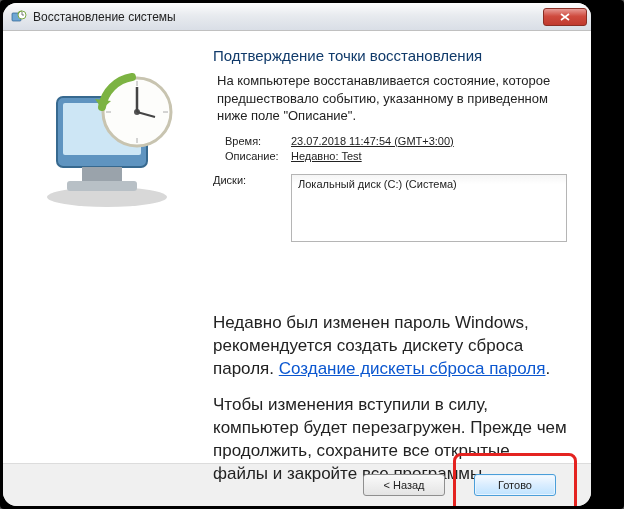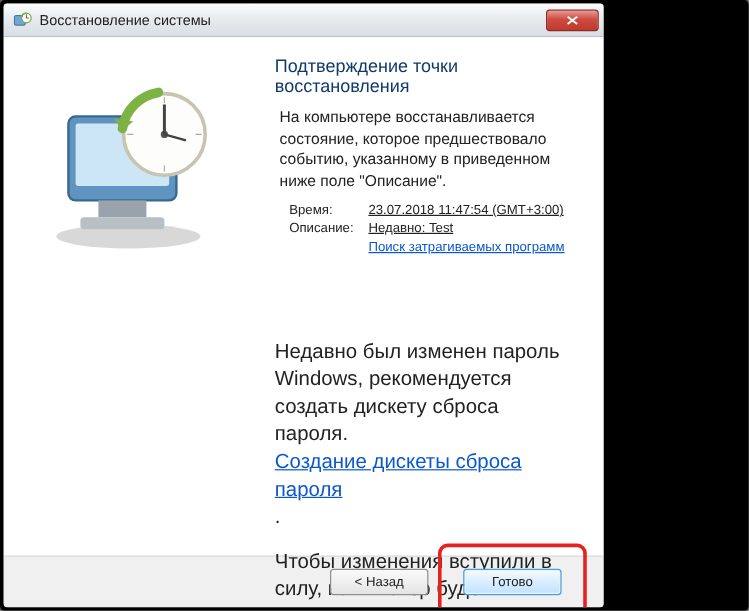--- a/index.html
+++ b/index.html
@@ -1,23 +1,23 @@
 <!DOCTYPE html>
 <html><head>
 <meta charset="utf-8">
 <style>
 * { box-sizing: border-box; margin: 0; padding: 0; font-family: "Segoe UI", Tahoma, sans-serif; }
 body { background: #5a5a5a; width: 624px; height: 509px; overflow: hidden; }
 .outer { background: #000; padding: 3px; width: 624px; height: 509px; border-radius: 4px; }
-.window { background: #f0f0f0; width: 500px; height: 503px; border-radius: 3px; overflow: hidden; box-shadow: 0 0 0 1px rgba(0,0,0,0.2); }
+.window { background: #f0f0f0; width: 588px; height: 503px; border-radius: 14px; overflow: hidden; box-shadow: 0 0 0 1px rgba(0,0,0,0.2); }
 .titlebar { height: 28px; background: linear-gradient(#fdfdfd, #e8ebef 45%, #d9dee6); display: flex; align-items: center; padding: 0 4px 0 8px; border-bottom: 1px solid #c0c0c0; }
 .title-icon { width: 16px; height: 16px; margin-right: 6px; }
 .title-text { font-size: 12px; color: #222; flex: 1; }
 .close-btn { width: 44px; height: 18px; background: linear-gradient(#e89a95, #cf4b3f 45%, #c03a2e); border: 1px solid #8a2e24; border-radius: 3px; display: flex; align-items: center; justify-content: center; color: #fff; font-size: 11px; cursor: default; }
-.body { background: #fff; height: 432px; padding: 16px 24px 8px 24px; display: flex; gap: 32px; }
+.body { background: #fff; height: 432px; padding: 16px 24px 8px 24px; display: flex; gap: 16px; }
 .illustration { width: 170px; flex-shrink: 0; padding-top: 10px; }
 .content { flex: 1; font-size: 11px; color: #222; }
 .heading { font-size: 15px; color: #103a6a; font-weight: normal; margin-bottom: 8px; }
 .intro { font-size: 13px; color: #222; line-height: 1.35; margin-bottom: 10px; padding: 0 4px; }
 .row { display: flex; margin-bottom: 3px; }
 .row .label { width: 78px; padding-left: 12px; }
 .row .value { flex: 1; text-decoration: underline; }
 .disks-row { display: flex; margin-top: 12px; }
 .disks-row .label { width: 78px; }
 .disks-box { flex: 1; border: 1px solid #b5b5b5; background: linear-gradient(#f5f5f5,#fff 14%); height: 68px; padding: 3px 6px; font-size: 11px; }
@@ -81,22 +81,25 @@
 
       <div class="row">
         <div class="label">Время:</div>
         <div class="value">23.07.2018 11:47:54 (GMT+3:00)</div>
       </div>
       <div class="row">
         <div class="label">Описание:</div>
         <div class="value">Недавно: Test</div>
       </div>
 
-      <div class="scan-link-row">
-        <span class="link">Поиск затрагиваемых программ</span>
+      <div class="disks-row">
+        <div class="label">Диски:</div>
+        <div class="disks-box">
+          <div>Локальный диск (C:) (Система)</div>
+        </div>
       </div>
 
       <div class="spacer"></div>
 
       <div class="note1">
         <span>Недавно был изменен пароль Windows, рекомендуется создать дискету сброса пароля. </span><span class="link">Создание дискеты сброса пароля</span>.
       </div>
       <div class="note2">Чтобы изменения вступили в силу, компьютер будет перезагружен. Прежде чем продолжить, сохраните все открытые файлы и закройте все программы.</div>
     </div>
   </div>

